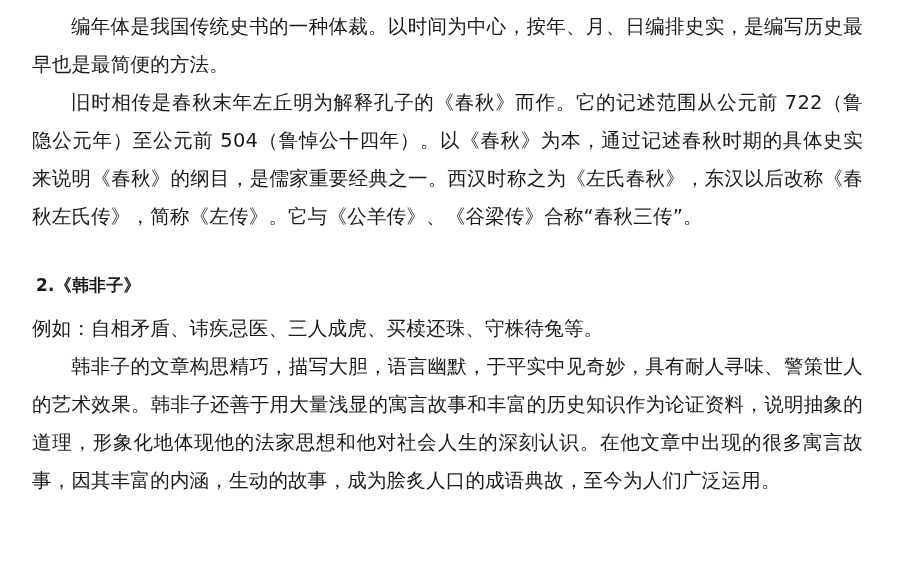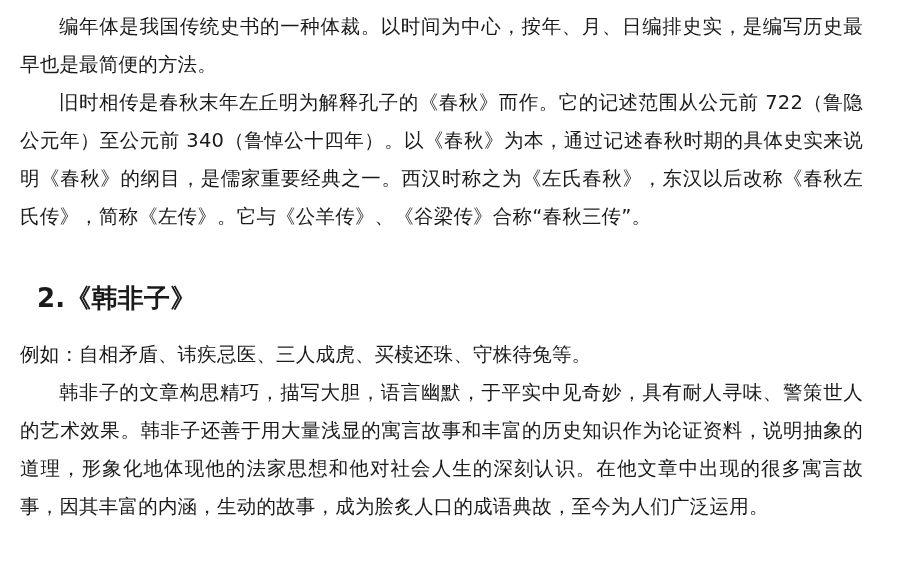--- a/index.html
+++ b/index.html
@@ -12,51 +12,51 @@
     background: #ffffff;
     font-family: "DejaVu Sans", "Liberation Sans", sans-serif;
     color: #1a1a1a;
     overflow: hidden;
   }
   .page {
     position: relative;
     width: 901px;
     height: 568px;
     box-sizing: border-box;
-    padding: 8px 38px 0 20px;
+    padding: 8px 38px 0 32px;
   }
   .para {
     font-size: 19.5px;
     line-height: 38px;
     text-align: justify;
     text-justify: inter-ideograph;
     letter-spacing: 0.2px;
     margin: 0;
   }
   .indent {
     text-indent: 2em;
   }
   .heading {
-    font-size: 26px;
+    font-size: 17px;
     line-height: 38px;
     font-weight: bold;
-    margin: 17px;
+    margin: 4px;
     letter-spacing: 0.2px;
   }
   .gap-heading { height: 26px; }
   .gap-after-heading { height: 2px; }
 </style>
 </head>
 <body>
 
 <div class="page">
 
   <p class="para indent">编年体是我国传统史书的一种体裁。以时间为中心，按年、月、日编排史实，是编写历史最早也是最简便的方法。</p>
 
-  <p class="para indent">旧时相传是春秋末年左丘明为解释孔子的《春秋》而作。它的记述范围从公元前 722（鲁隐公元年）至公元前 340（鲁悼公十四年）。以《春秋》为本，通过记述春秋时期的具体史实来说明《春秋》的纲目，是儒家重要经典之一。西汉时称之为《左氏春秋》，东汉以后改称《春秋左氏传》，简称《左传》。它与《公羊传》、《谷梁传》合称“春秋三传”。</p>
+  <p class="para indent">旧时相传是春秋末年左丘明为解释孔子的《春秋》而作。它的记述范围从公元前 722（鲁隐公元年）至公元前 504（鲁悼公十四年）。以《春秋》为本，通过记述春秋时期的具体史实来说明《春秋》的纲目，是儒家重要经典之一。西汉时称之为《左氏春秋》，东汉以后改称《春秋左氏传》，简称《左传》。它与《公羊传》、《谷梁传》合称“春秋三传”。</p>
 
   <div class="gap-heading"></div>
 
   <h2 class="heading">2.《韩非子》</h2>
 
   <div class="gap-after-heading"></div>
 
   <p class="para">例如：自相矛盾、讳疾忌医、三人成虎、买椟还珠、守株待兔等。</p>
 
   <p class="para indent">韩非子的文章构思精巧，描写大胆，语言幽默，于平实中见奇妙，具有耐人寻味、警策世人的艺术效果。韩非子还善于用大量浅显的寓言故事和丰富的历史知识作为论证资料，说明抽象的道理，形象化地体现他的法家思想和他对社会人生的深刻认识。在他文章中出现的很多寓言故事，因其丰富的内涵，生动的故事，成为脍炙人口的成语典故，至今为人们广泛运用。</p>

